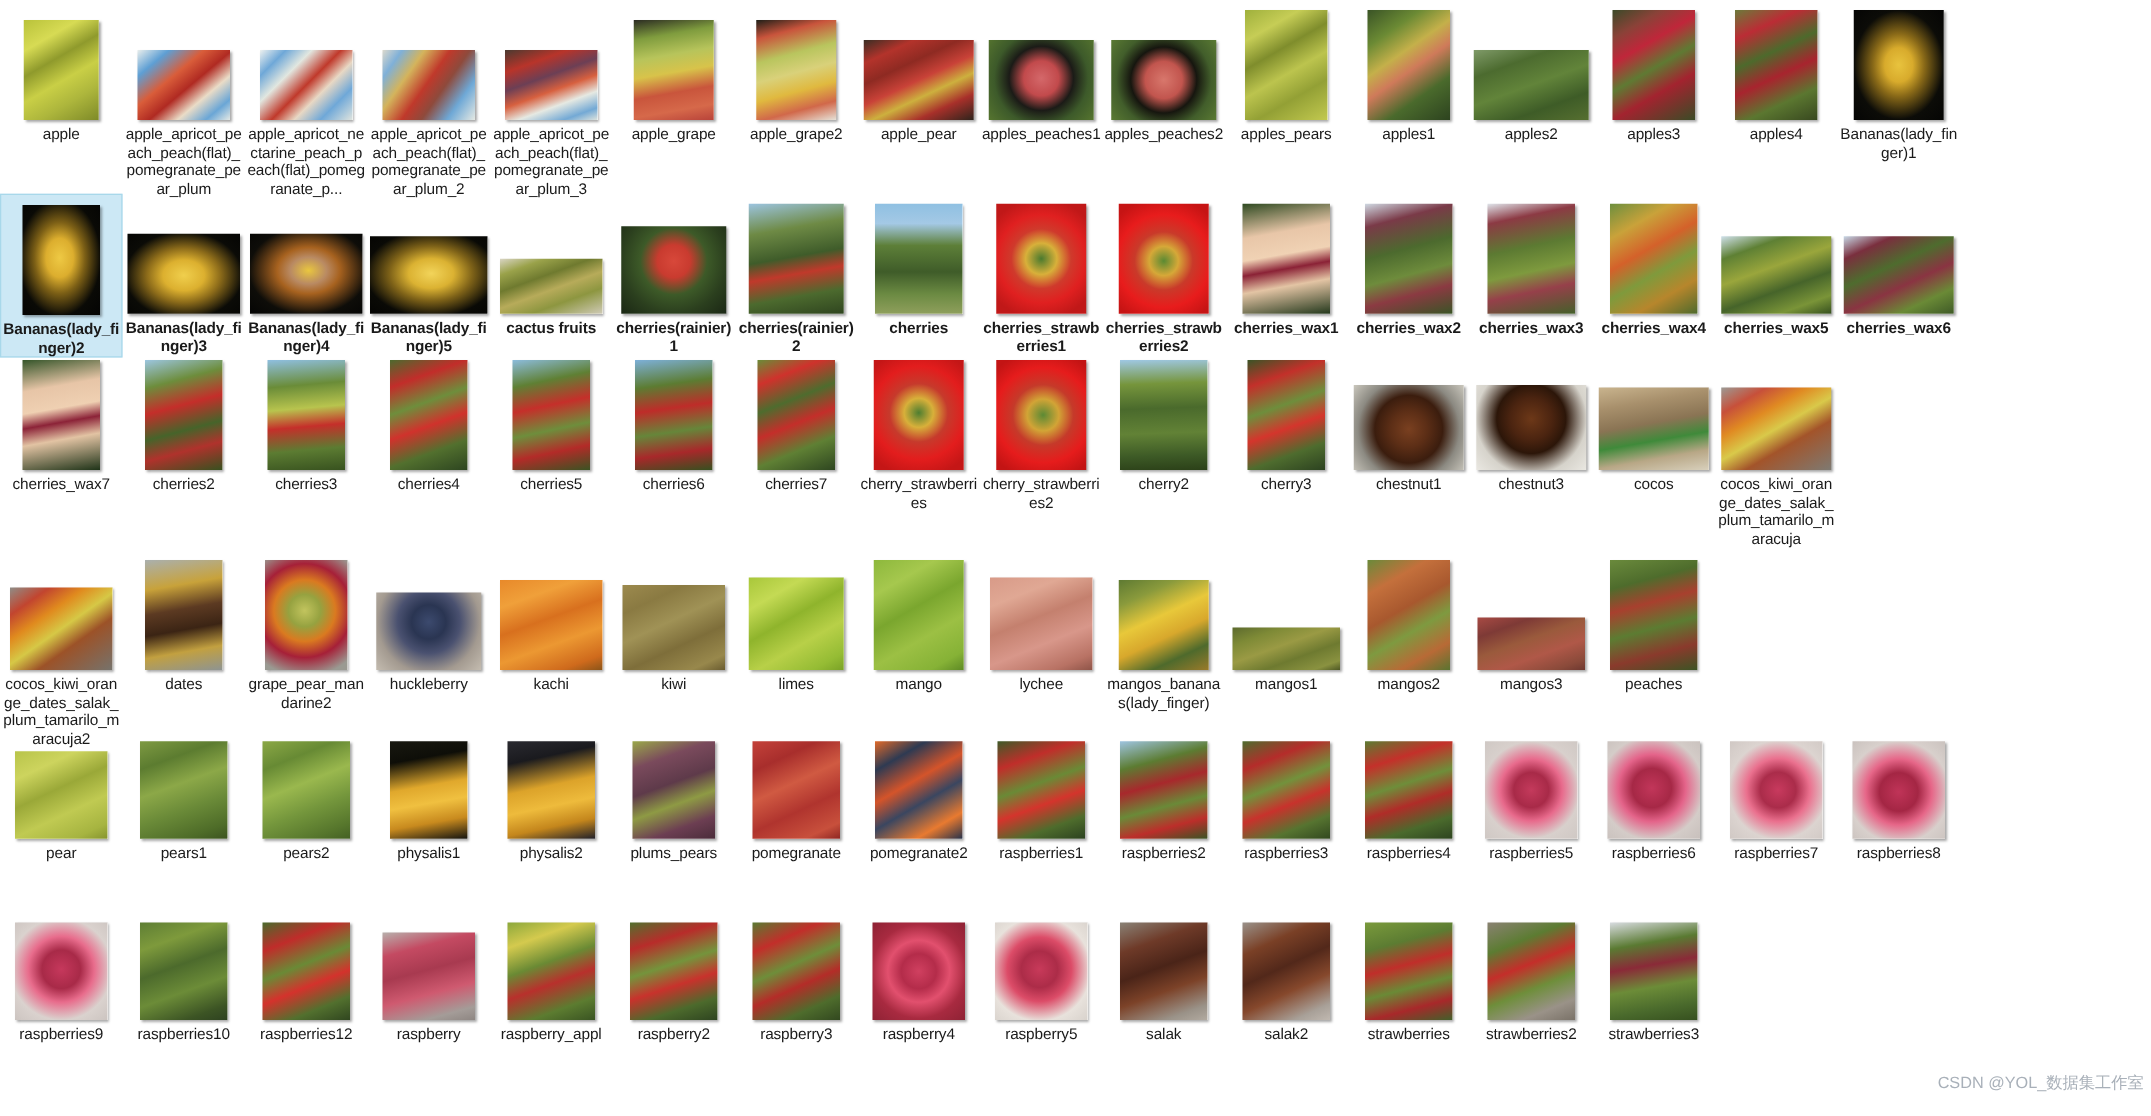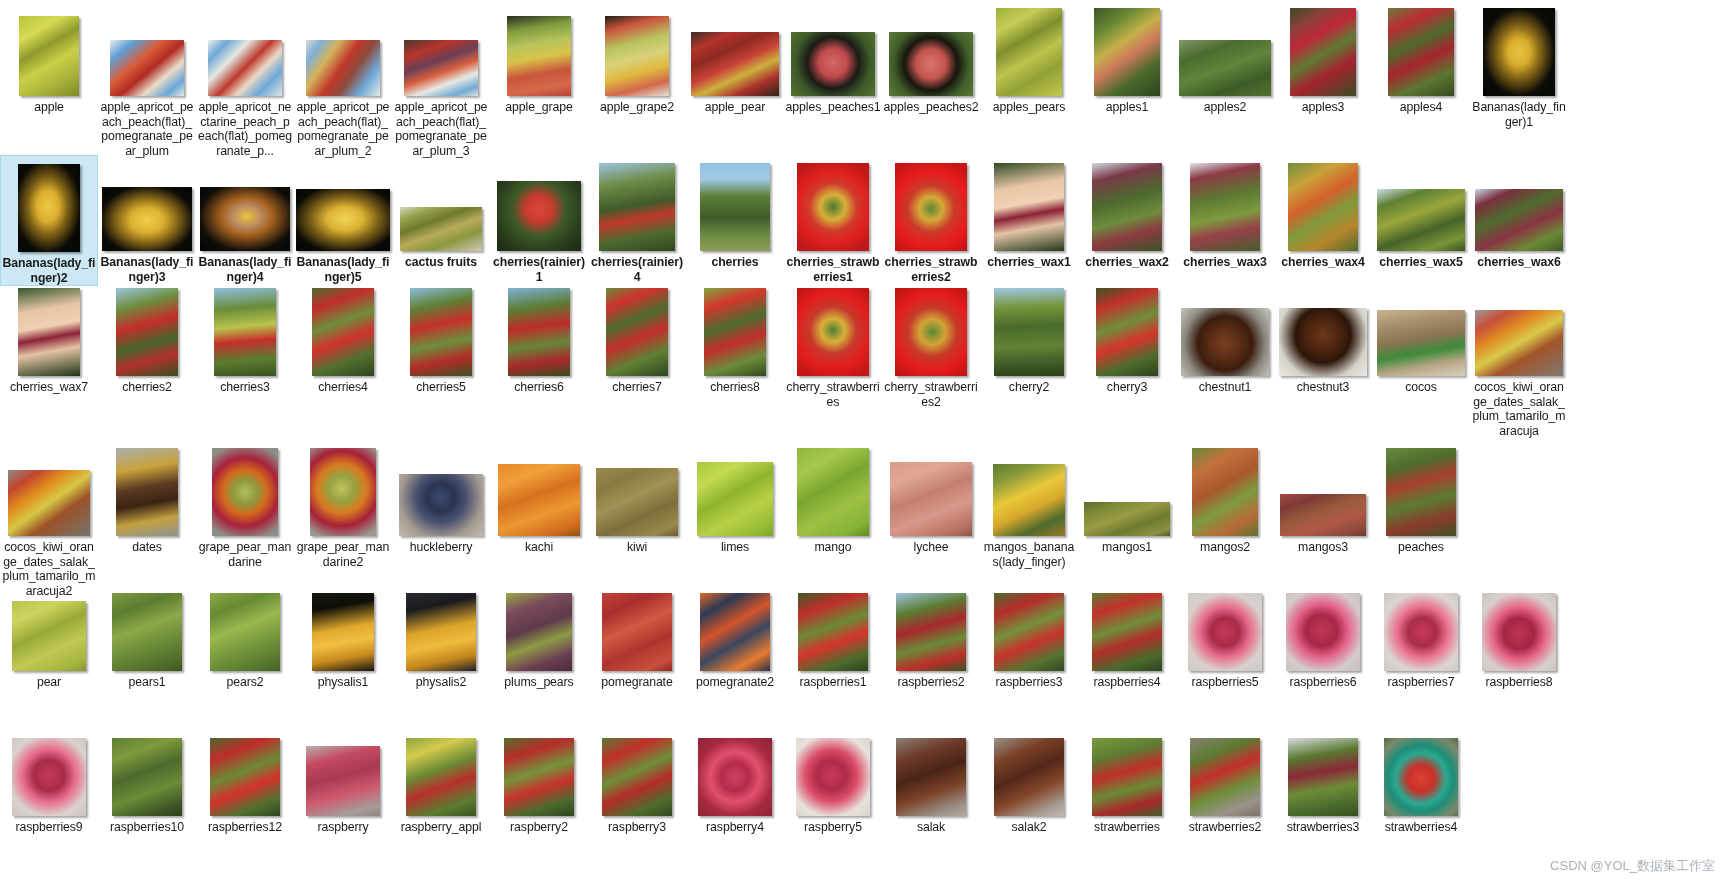--- a/index.html
+++ b/index.html
@@ -214,21 +214,21 @@
       <div class="file-tile">
         <div class="thumb-box">
           <div class="thumb" style="width: 84px; height: 70px; background-image: radial-gradient(circle at 50% 40%, rgb(216, 72, 58) 0%, rgb(201, 59, 47) 22%, rgb(61, 90, 40) 45%, rgb(43, 63, 30) 70%, rgb(26, 39, 20) 100%);"></div>
         </div>
         <div class="file-label">cherries(rainier)1</div>
       </div>
       <div class="file-tile">
         <div class="thumb-box">
           <div class="thumb" style="width: 76px; height: 88px; background-image: linear-gradient(170deg, rgb(156, 196, 223) 0%, rgb(110, 138, 69) 25%, rgb(63, 92, 42) 48%, rgb(192, 57, 43) 62%, rgb(76, 106, 46) 80%, rgb(47, 69, 31) 100%);"></div>
         </div>
-        <div class="file-label">cherries(rainier)4</div>
+        <div class="file-label">cherries(rainier)2</div>
       </div>
       <div class="file-tile">
         <div class="thumb-box">
           <div class="thumb" style="width: 70px; height: 88px; background-image: linear-gradient(rgb(143, 192, 226) 0%, rgb(164, 201, 229) 18%, rgb(93, 127, 56) 38%, rgb(63, 92, 41) 62%, rgb(107, 138, 66) 82%, rgb(143, 159, 92) 100%);"></div>
         </div>
         <div class="file-label">cherries</div>
       </div>
       <div class="file-tile">
         <div class="thumb-box">
           <div class="thumb" style="width: 72px; height: 88px; background-image: radial-gradient(circle, rgb(74, 122, 46) 0%, rgb(216, 176, 58) 22%, rgb(207, 58, 44) 42%, rgb(224, 32, 32) 62%, rgb(192, 24, 24) 85%);"></div>
@@ -316,26 +316,20 @@
         <div class="file-label">cherries6</div>
       </div>
       <div class="file-tile">
         <div class="thumb-box">
           <div class="thumb" style="width: 62px; height: 88px; background-image: linear-gradient(158deg, rgb(106, 140, 56) 0%, rgb(207, 50, 44) 18%, rgb(78, 108, 46) 38%, rgb(196, 46, 42) 56%, rgb(95, 128, 52) 76%, rgb(46, 70, 32) 100%);"></div>
         </div>
         <div class="file-label">cherries7</div>
       </div>
       <div class="file-tile">
         <div class="thumb-box">
-          <div class="thumb" style="width: 62px; height: 88px; background-image: linear-gradient(162deg, rgb(127, 168, 60) 0%, rgb(212, 54, 44) 20%, rgb(78, 108, 46) 42%, rgb(193, 45, 42) 60%, rgb(107, 139, 58) 80%, rgb(50, 75, 30) 100%);"></div>
-        </div>
-        <div class="file-label">cherries8</div>
-      </div>
-      <div class="file-tile">
-        <div class="thumb-box">
           <div class="thumb" style="width: 72px; height: 88px; background-image: radial-gradient(circle at 50% 48%, rgb(78, 126, 48) 0%, rgb(216, 176, 58) 20%, rgb(198, 58, 44) 40%, rgb(227, 29, 29) 64%, rgb(196, 22, 22) 88%);"></div>
         </div>
         <div class="file-label">cherry_strawberries</div>
       </div>
       <div class="file-tile">
         <div class="thumb-box">
           <div class="thumb" style="width: 72px; height: 88px; background-image: radial-gradient(circle at 52% 50%, rgb(92, 138, 52) 0%, rgb(210, 164, 54) 22%, rgb(197, 58, 42) 42%, rgb(230, 28, 28) 66%, rgb(195, 20, 20) 90%);"></div>
         </div>
         <div class="file-label">cherry_strawberries2</div>
       </div>
@@ -384,26 +378,20 @@
         <div class="file-label">cocos_kiwi_orange_dates_salak_plum_tamarilo_maracuja2</div>
       </div>
       <div class="file-tile">
         <div class="thumb-box">
           <div class="thumb" style="width: 62px; height: 88px; background-image: linear-gradient(170deg, rgb(170, 176, 174) 0%, rgb(200, 162, 58) 25%, rgb(92, 58, 34) 45%, rgb(59, 36, 20) 62%, rgb(194, 160, 64) 80%, rgb(142, 148, 146) 100%);"></div>
         </div>
         <div class="file-label">dates</div>
       </div>
       <div class="file-tile">
         <div class="thumb-box">
-          <div class="thumb" style="width: 66px; height: 88px; background-image: radial-gradient(circle, rgb(181, 189, 90) 0%, rgb(140, 154, 60) 22%, rgb(212, 106, 30) 40%, rgb(168, 33, 58) 62%, rgb(142, 142, 136) 88%);"></div>
-        </div>
-        <div class="file-label">grape_pear_mandarine</div>
-      </div>
-      <div class="file-tile">
-        <div class="thumb-box">
           <div class="thumb" style="width: 66px; height: 88px; background-image: radial-gradient(circle at 48% 46%, rgb(194, 196, 94) 0%, rgb(150, 162, 64) 22%, rgb(218, 122, 32) 42%, rgb(166, 32, 56) 64%, rgb(154, 154, 146) 90%);"></div>
         </div>
         <div class="file-label">grape_pear_mandarine2</div>
       </div>
       <div class="file-tile">
         <div class="thumb-box">
           <div class="thumb" style="width: 84px; height: 62px; background-image: radial-gradient(circle at 50% 38%, rgb(60, 74, 110) 0%, rgb(42, 53, 82) 24%, rgb(74, 81, 112) 44%, rgb(163, 154, 144) 72%, rgb(196, 188, 176) 100%);"></div>
         </div>
         <div class="file-label">huckleberry</div>
       </div>
@@ -643,22 +631,16 @@
         <div class="thumb-box">
           <div class="thumb" style="width: 70px; height: 78px; background-image: linear-gradient(158deg, rgb(138, 130, 114) 0%, rgb(92, 124, 50) 24%, rgb(196, 46, 42) 44%, rgb(110, 142, 58) 64%, rgb(154, 146, 136) 84%, rgb(122, 114, 104) 100%);"></div>
         </div>
         <div class="file-label">strawberries2</div>
       </div>
       <div class="file-tile">
         <div class="thumb-box">
           <div class="thumb" style="width: 70px; height: 78px; background-image: linear-gradient(170deg, rgb(216, 220, 224) 0%, rgb(90, 122, 50) 24%, rgb(138, 42, 56) 44%, rgb(108, 140, 56) 64%, rgb(74, 106, 44) 84%, rgb(54, 80, 31) 100%);"></div>
         </div>
         <div class="file-label">strawberries3</div>
-      </div>
-      <div class="file-tile">
-        <div class="thumb-box">
-          <div class="thumb" style="width: 74px; height: 78px; background-image: radial-gradient(circle at 50% 52%, rgb(224, 64, 48) 0%, rgb(200, 48, 42) 24%, rgb(42, 168, 144) 46%, rgb(31, 140, 120) 60%, rgb(122, 138, 106) 82%, rgb(92, 106, 76) 100%);"></div>
-        </div>
-        <div class="file-label">strawberries4</div>
       </div>
     </div>
   </div>
 <div class="watermark">CSDN @YOL_数据集工作室</div>
 
 </body></html>

